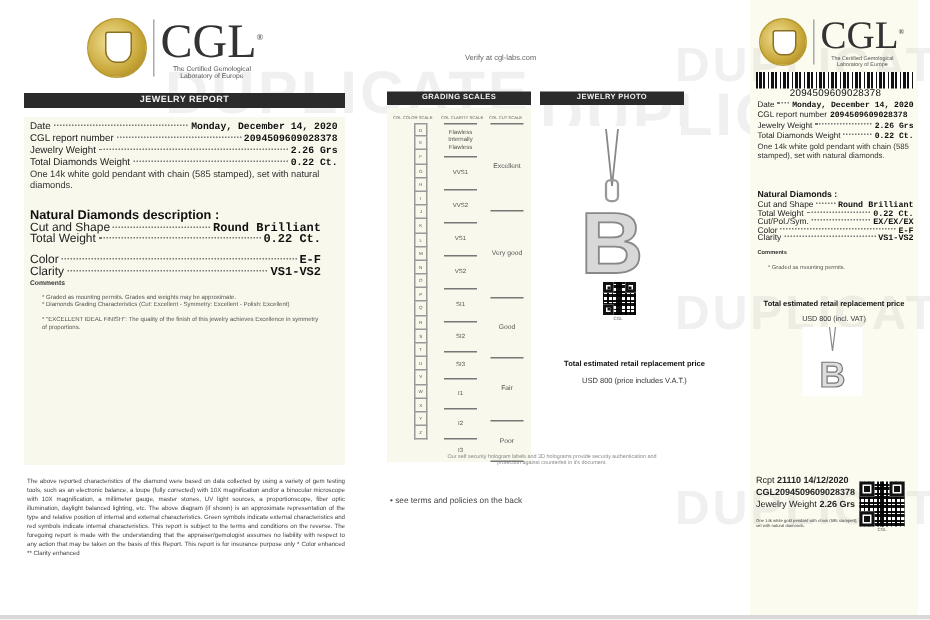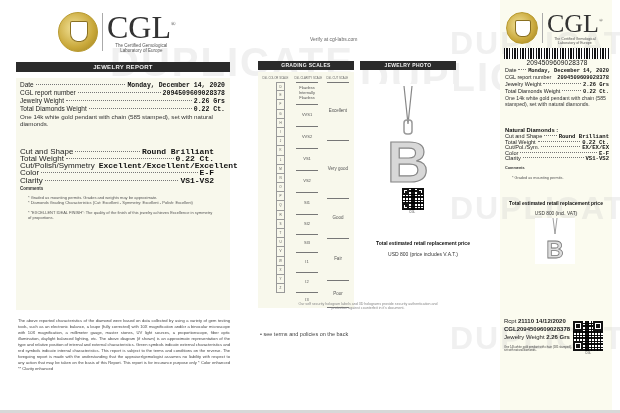--- a/index.html
+++ b/index.html
@@ -12,21 +12,21 @@
   
   #left { left: 0; top: 0; width: 250px; height: 413px; background: #fff; }
   #left .cream { position: absolute; left: 16px; top: 78px; width: 214px; height: 232px; background: #f8f8ec; }
   .logo { position: absolute; display: flex; align-items: center; }
   .crest { border-radius: 50%; background: radial-gradient(circle at 40% 40%, #f3e39a, #c9a83a 60%, #9a7d1c); border: 1px solid #b89a30; position: relative; }
   .crest::after { content: ""; position: absolute; left: 28%; top: 22%; width: 44%; height: 50%; background: #fff; border: 1px solid #8a7020; border-radius: 2px 2px 40% 40%; }
   .logo-sep { width: 1px; background: #aaa; margin: 0 4px; }
   .logo-text .cgl { font-family: "Liberation Serif", serif; color: #333; line-height: 1; }
   .logo-text .sub { color: #555; line-height: 1.15; }
   .bar { position: absolute; background: #2b2b2b; color: #f2f2f2; font-weight: bold; text-align: center; letter-spacing: 0.3px; }
-  .row { position: absolute; display: flex; justify-content: space-between; align-items: baseline; white-space: nowrap; }
+  .row { position: absolute; display: flex; justify-content: flex-start; align-items: baseline; white-space: nowrap; }
   .row .lab { color: #222; }
   .row .dots { flex: 1; border-bottom: 1px dotted #777; margin: 0 2px; transform: translateY(-2px); }
   .row .val { font-weight: bold; color: #111; font-family: Liberation Mono, monospace; }
   .txt { position: absolute; color: #333; }
   .tiny { position: absolute; color: #555; line-height: 1.2; }
 
   
   #mid-verify { position: absolute; left: 310px; top: 36px; font-size: 5px; color: #666; }
   .gs-panel { position: absolute; left: 258px; top: 72px; width: 96px; height: 236px; background: #f8f8ec; }
   .gs-col-h { position: absolute; font-size: 2.8px; color: #666; white-space: nowrap; }
@@ -81,34 +81,30 @@
       <span class="dots"></span>
       <span class="val">2.26 Grs</span>
   </div>
   <div class="row" style="left:20px;top:105px;width:205px;font-size:6.5px;">
     <span class="lab">Total Diamonds Weight</span>
       <span class="dots"></span>
       <span class="val">0.22 Ct.</span>
   </div>
   <div class="txt" style="left:20px;top:113px;width:195px;font-size:6.2px;line-height:7px;">One 14k white gold pendant with chain (585 stamped), set with natural diamonds.</div>
 
+  <div class="txt" style="left:20px;top:138px;font-size:8.5px;font-weight:bold;color:#111;">Natural Diamonds description :</div>
   <div class="row" style="left:20px;top:148px;width:194px;font-size:8px;line-height:8px;">
     <span class="lab">Cut and Shape</span>
       <span class="dots"></span>
       <span class="val">Round Brilliant</span>
   </div>
   <div class="row" style="left:20px;top:155px;width:194px;font-size:8px;line-height:8px;">
     <span class="lab">Total Weight</span>
       <span class="dots"></span>
       <span class="val">0.22 Ct.</span>
-  </div>
-  <div class="row" style="left:20px;top:162px;width:194px;font-size:8px;line-height:8px;">
-    <span class="lab">Cut/Polish/Symmetry</span>
-      <span class="dots"></span>
-      <span class="val">Excellent/Excellent/Excellent</span>
   </div>
   <div class="row" style="left:20px;top:169px;width:194px;font-size:8px;line-height:8px;">
     <span class="lab">Color</span>
       <span class="dots"></span>
       <span class="val">E-F</span>
   </div>
   <div class="row" style="left:20px;top:177px;width:194px;font-size:8px;line-height:8px;">
     <span class="lab">Clarity</span>
       <span class="dots"></span>
       <span class="val">VS1-VS2</span>

